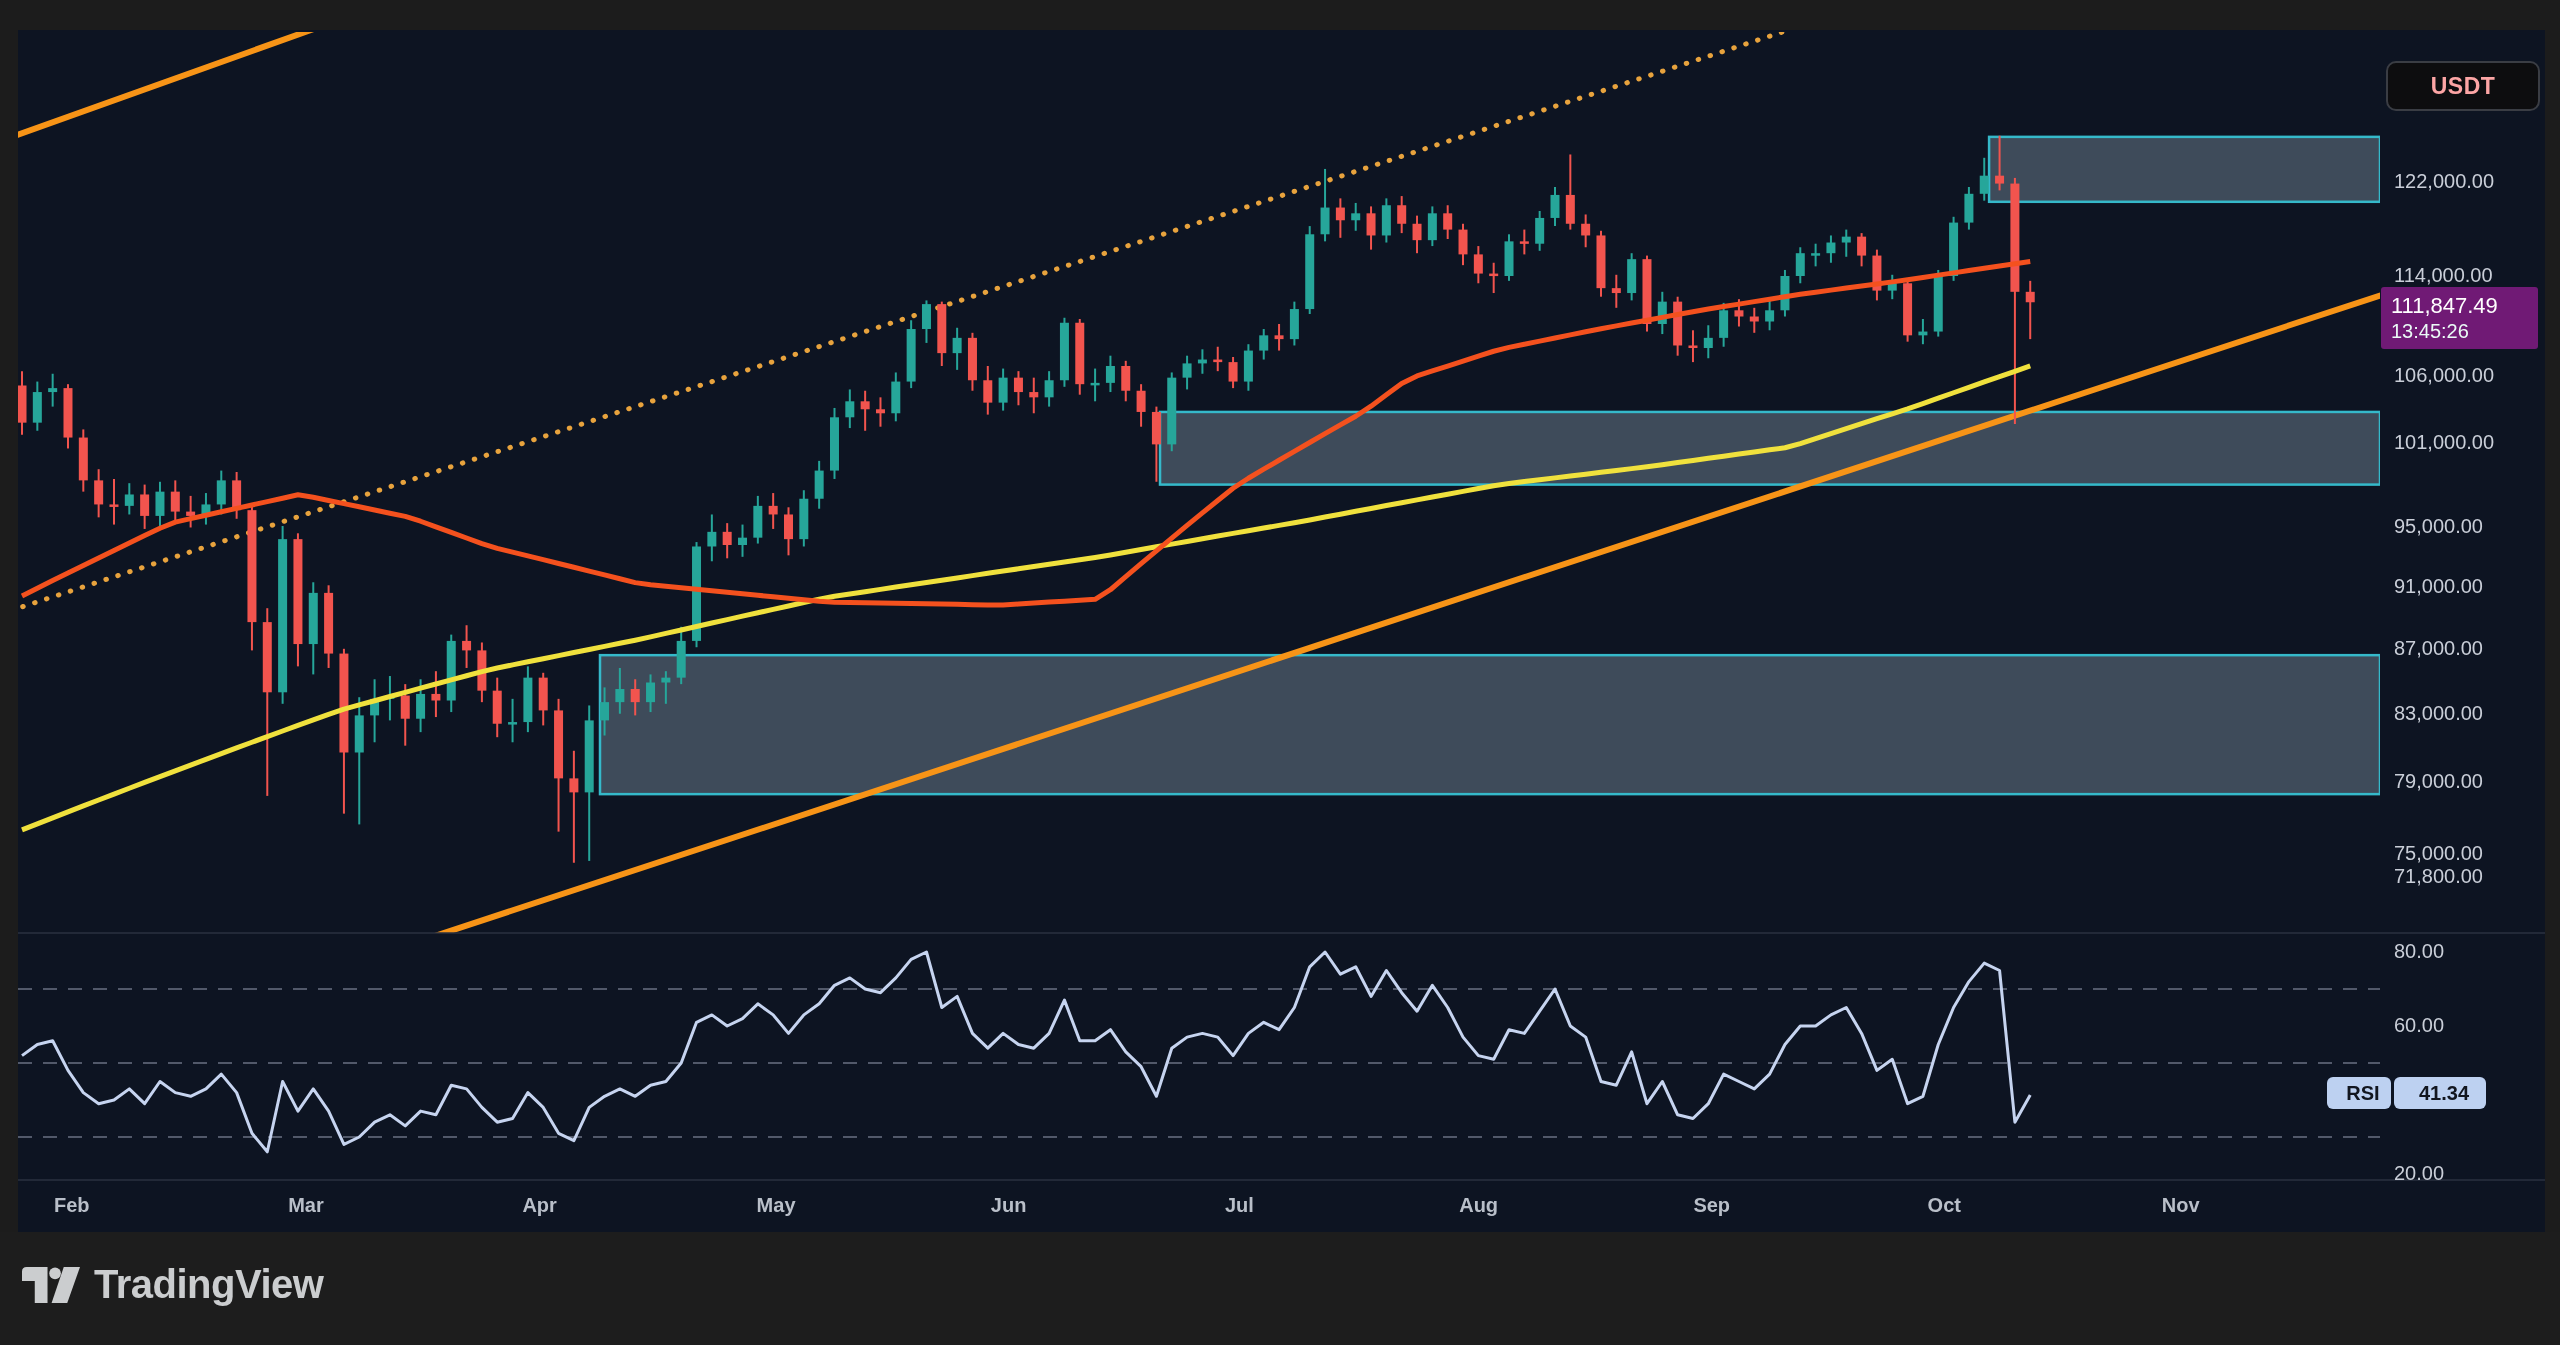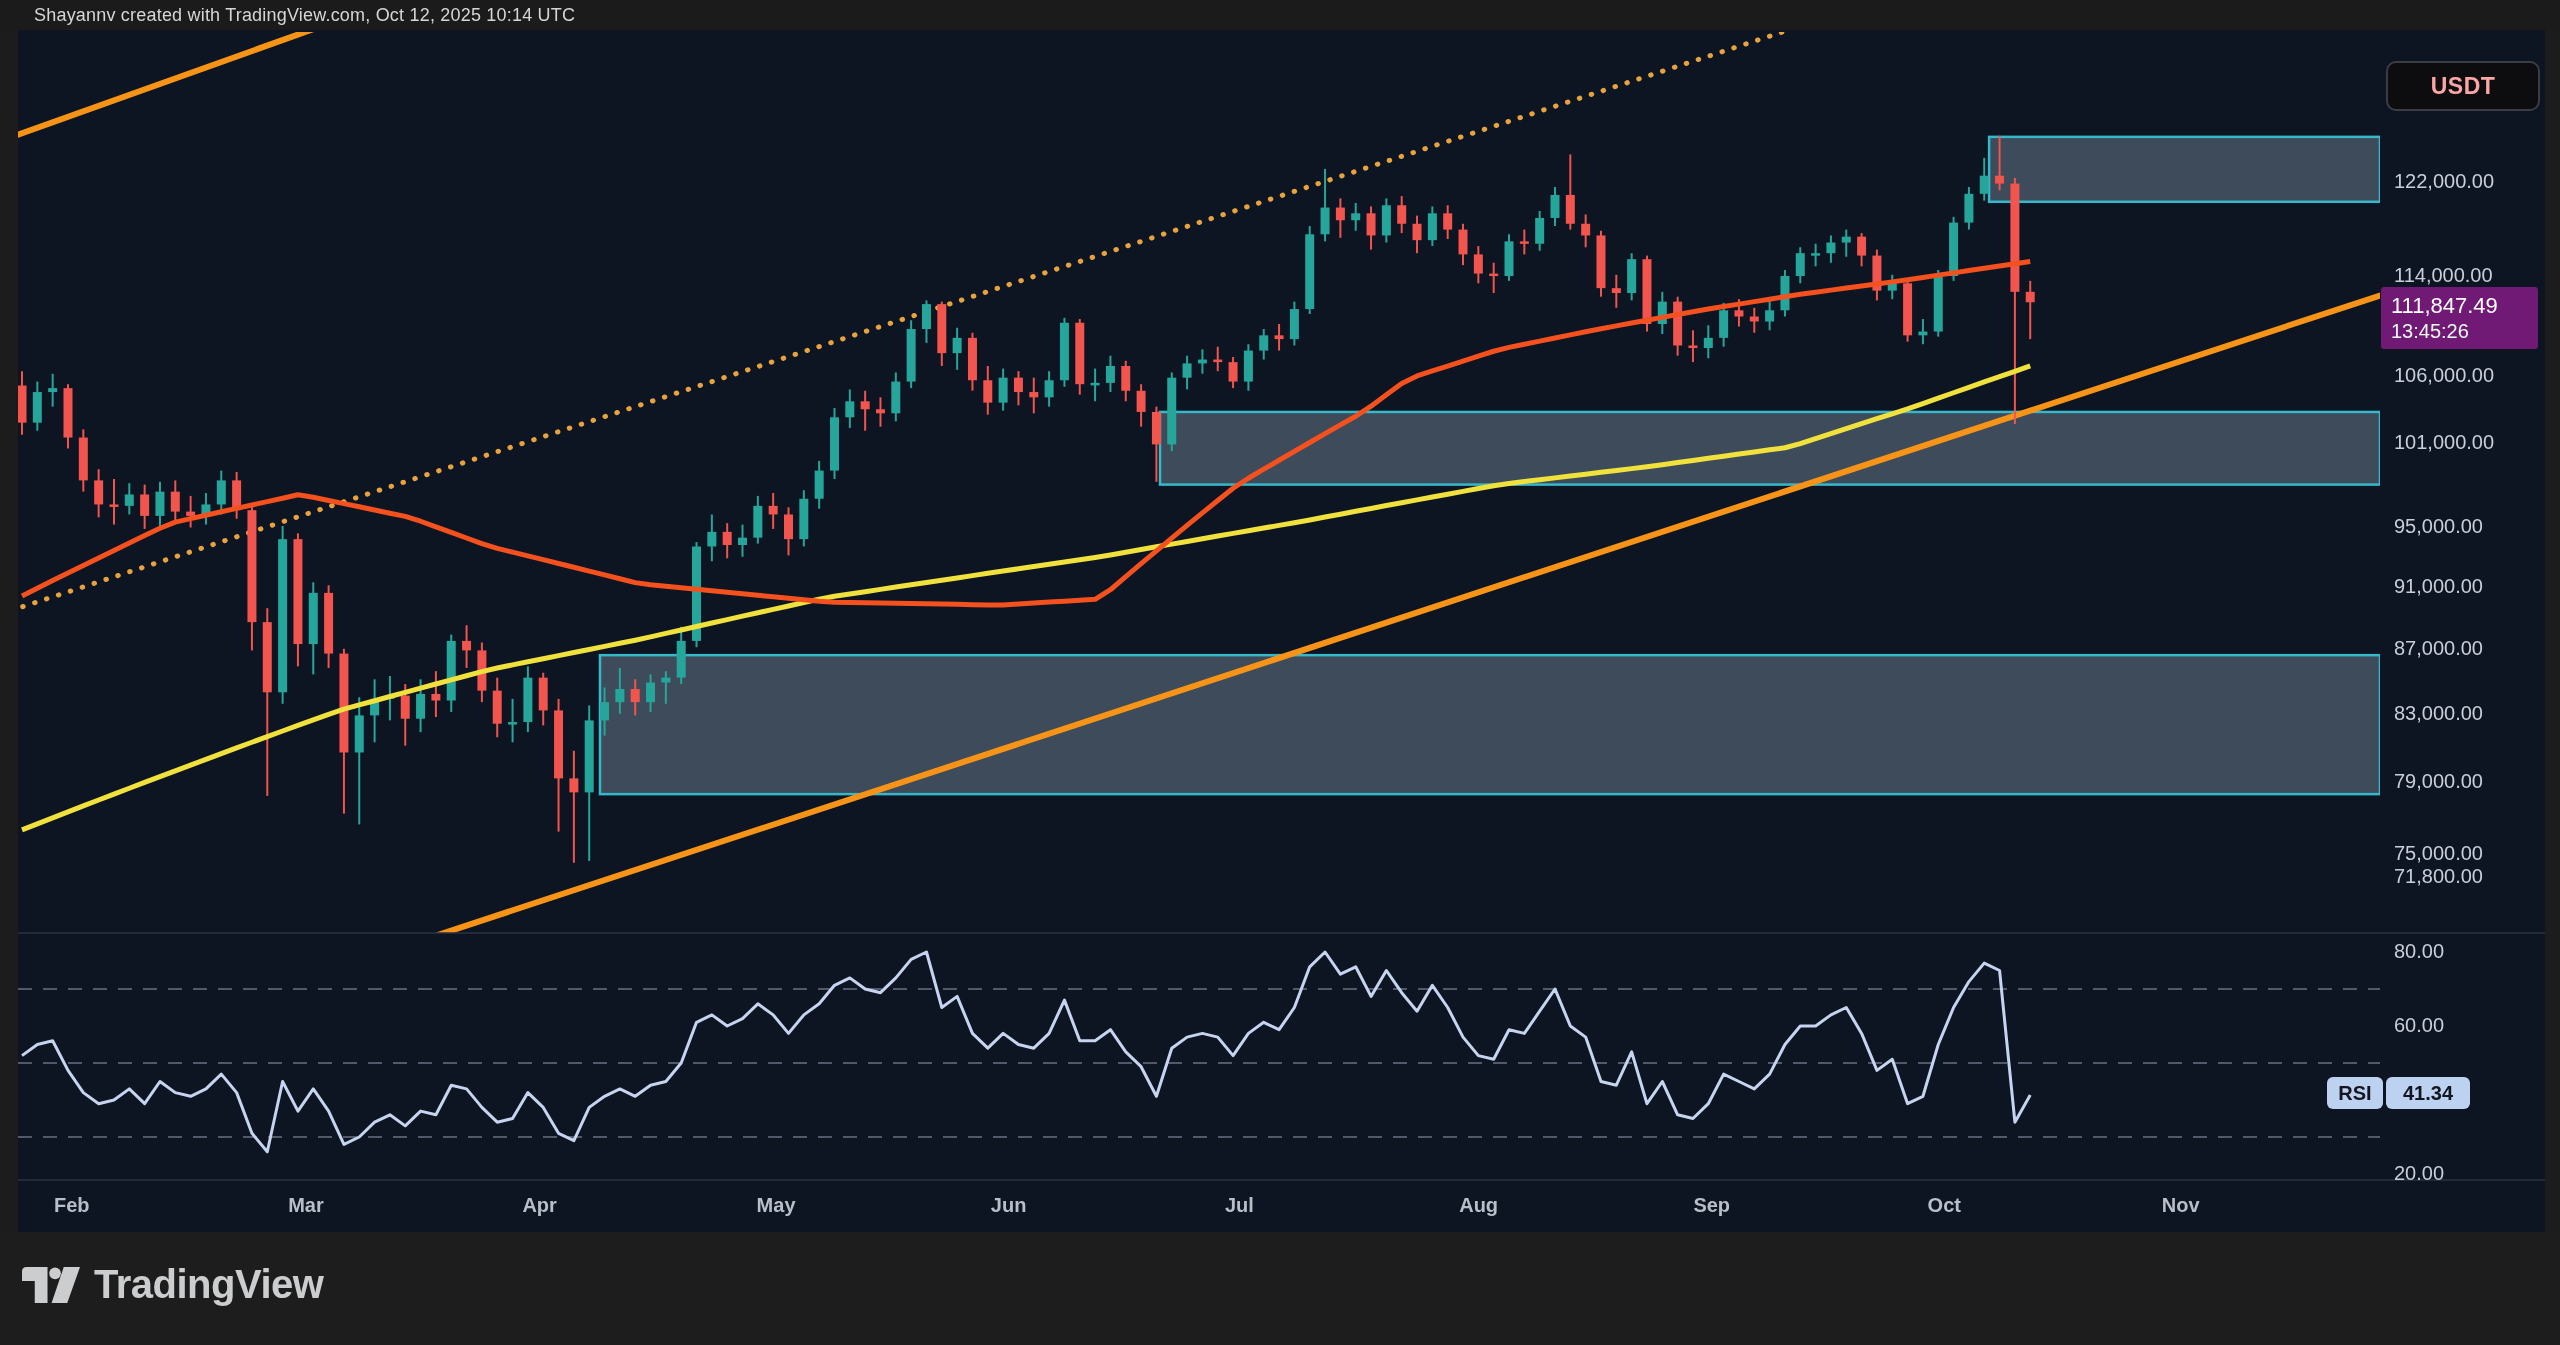--- a/index.html
+++ b/index.html
@@ -16,34 +16,31 @@
   .usdt-badge{position:absolute;left:2386px;top:61px;width:150px;height:46px;background:#0d0d0f;
       border:2px solid #3a3d44;border-radius:10px;color:#fca5a5;font-size:23px;font-weight:700;
       display:flex;align-items:center;justify-content:center;letter-spacing:.5px;z-index:4;}
   .price-badge{position:absolute;left:2381px;top:287px;width:157px;height:62px;background:#701a75;
       border-radius:3px;color:#fff;z-index:4;display:flex;flex-direction:column;justify-content:center;
       padding-left:10px;box-sizing:border-box;}
   .price-badge .pv{font-size:22px;line-height:26px;}
   .price-badge .cd{font-size:20px;line-height:24px;color:#eafaf6;}
   .rsi-badge{position:absolute;left:2327px;top:1077px;height:32px;display:flex;gap:3px;z-index:4;}
   .rsi-badge span{background:#bdd1f1;color:#12161f;font-size:20px;font-weight:600;border-radius:6px;
-      display:flex;align-items:center;justify-content:center;height:32px;}
+      display:flex;align-items:center;justify-content:center;height:32px;padding-left:8px;}
   .rsi-badge .rl{width:56px;}
   .rsi-badge .rv{width:84px;}
   .footer{position:absolute;left:0;top:1232px;width:2560px;height:113px;background:#1d1d1d;z-index:6;}
   .brand{position:absolute;left:22px;top:1262px;display:flex;align-items:center;gap:14px;z-index:7;}
   .brand .word{font-size:40px;font-weight:700;color:#cbcdcf;letter-spacing:-0.5px;}
 </style>
 </head>
 <body>
 
 <div class="screen">
-  <div class="header">
-    <span>Shayannv created with TradingView.com, Oct 12, 2025 10:14 UTC</span>
-  </div>
 
   <div class="chart-bg"></div>
   <svg class="chart" id="chart-svg">
       <defs>
         <clipPath id="clip-price">
           <rect x="18" y="32" width="2362" height="901"></rect>
         </clipPath>
         <clipPath id="clip-rsi">
           <rect x="18" y="933" width="2362" height="247"></rect>
         </clipPath>

